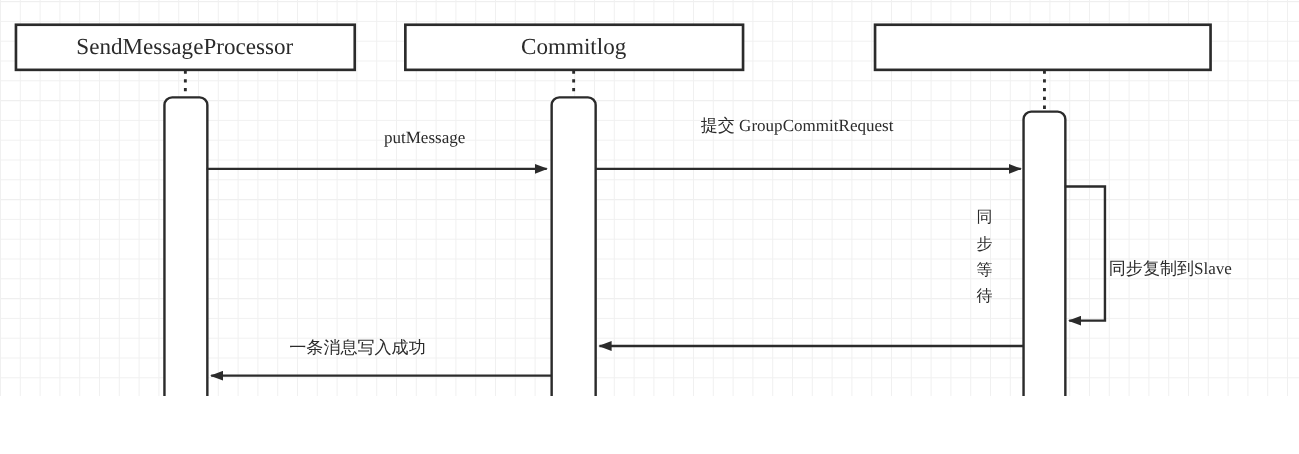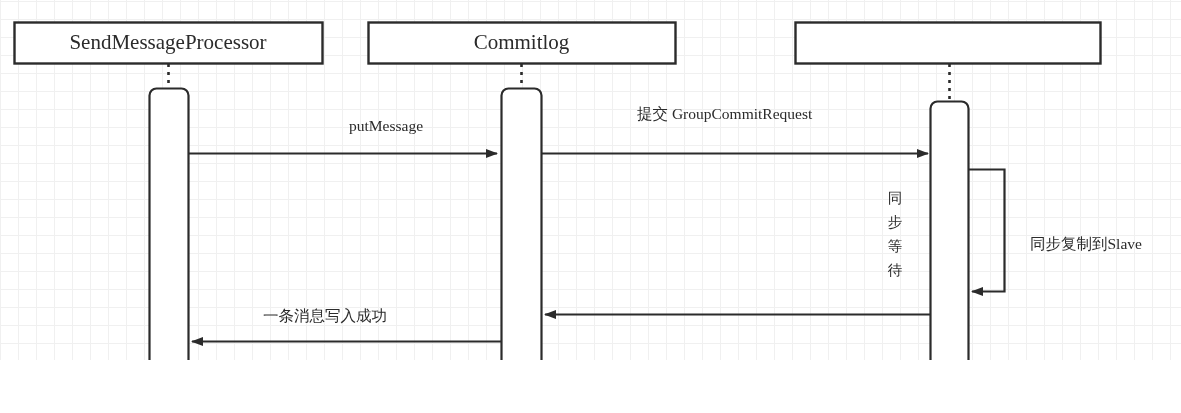--- a/index.html
+++ b/index.html
@@ -96,21 +96,21 @@
 
       <line x1="501" y1="341.5" x2="192" y2="341.5" stroke="#2b2b2b" stroke-width="2.2" marker-end="url(#arrowhead-left)"></line>
     </g>
   </svg>
 
   <div class="lbl actor-label" style="left:14px; top:22px; width:308px;">SendMessageProcessor</div>
   <div class="lbl actor-label" style="left:368px; top:22px; width:307px;">Commitlog</div>
 
   <div class="lbl msg-label" style="left:305px; top:117px;margin-left:44px;">putMessage</div>
   <div class="lbl msg-label" style="left:637px; top:104px;">提交 GroupCommitRequest</div>
-  <div class="lbl msg-label" style="left:1030px; top:234px;">同步复制到Slave</div>
+  <div class="lbl msg-label" style="left:1008px; top:234px;">同步复制到Slave</div>
   <div class="lbl msg-label" style="left:263px; top:306px;">一条消息写入成功</div>
 
   <div class="lbl vert-label" style="left:885px; top:186px;">
     <span>同</span>
     <span>步</span>
     <span>等</span>
     <span>待</span>
   </div>
 
 </div>

